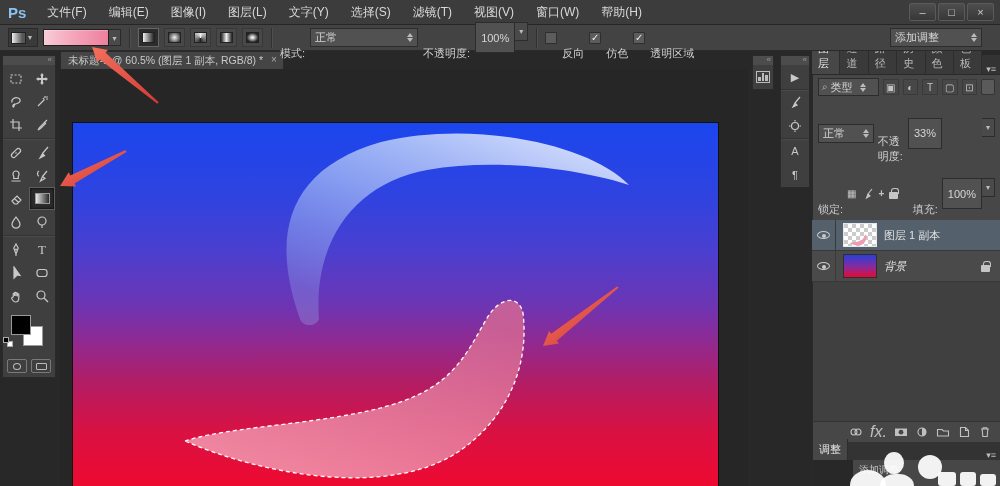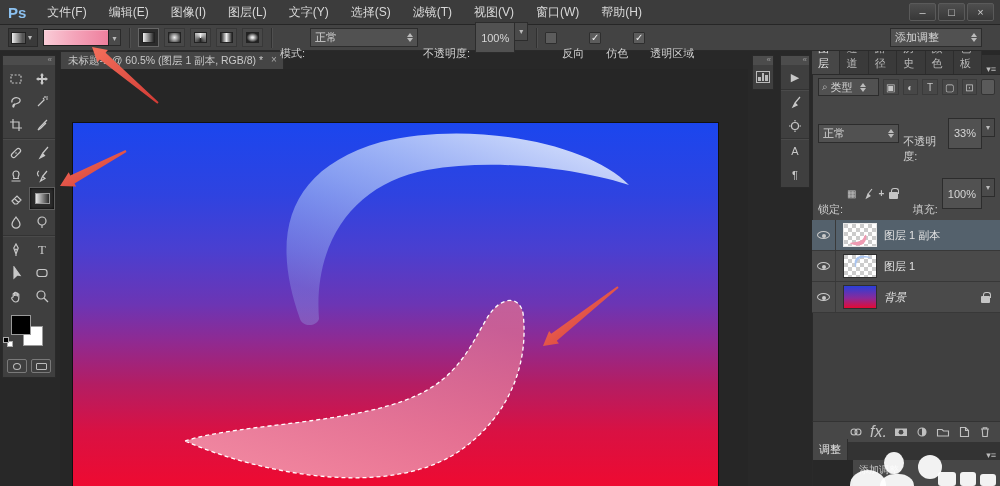--- a/index.html
+++ b/index.html
@@ -456,21 +456,21 @@
         </div>
         <div class="prow">
           <div class="selectbox blendbox">
             <span>正常</span>
             <span class="ud">
                 <i class="up"></i>
                 <i class="dn"></i>
               </span>
           </div>
           <span class="optlabel">不透明度:</span>
-          <div style="display:flex;">
+          <div style="display:flex;gap:40px;">
             <div class="valbox">
                 <span>33%</span>
               </div>
             <div class="dropbtn">▾</div>
           </div>
         </div>
         <div class="prow">
           <span class="optlabel">锁定:</span>
           <span class="lockicons">
             <span>▦</span>
@@ -493,31 +493,20 @@
         <div class="lrow sel">
           <div class="eyecell">
               <span class="eye"></span>
             </div>
           <div class="thumb">
             <svg width="32" height="22" viewBox="0 0 645 363" preserveAspectRatio="none" style="position:absolute;left:0;top:0">
               <path d="M112,318 C170,299 296,302 356,266 C390,246 402,214 416,192 C428,174 446,172 450,190 C456,240 437,292 388,327 C318,376 190,352 112,318 Z" fill="#ef9ab2"></path>
             </svg>
           </div>
           <span class="lname">图层 1 副本</span>
-        </div>
-        <div class="lrow">
-          <div class="eyecell">
-              <span class="eye"></span>
-            </div>
-          <div class="thumb">
-            <svg width="32" height="22" viewBox="0 0 645 363" preserveAspectRatio="none" style="position:absolute;left:0;top:0">
-              <path d="M227,196 C197,112 214,46 308,19 C398,-3 516,20 556,62 C520,50 432,33 354,47 C282,60 240,118 246,196 C243,204 230,204 227,196 Z" fill="#a8c4f0"></path>
-            </svg>
-          </div>
-          <span class="lname">图层 1</span>
         </div>
         <div class="lrow">
           <div class="eyecell">
               <span class="eye"></span>
             </div>
           <div class="thumb grad"></div>
           <span class="lname italic">背景</span>
           <span class="padlock llock"></span>
         </div>
       </div>

